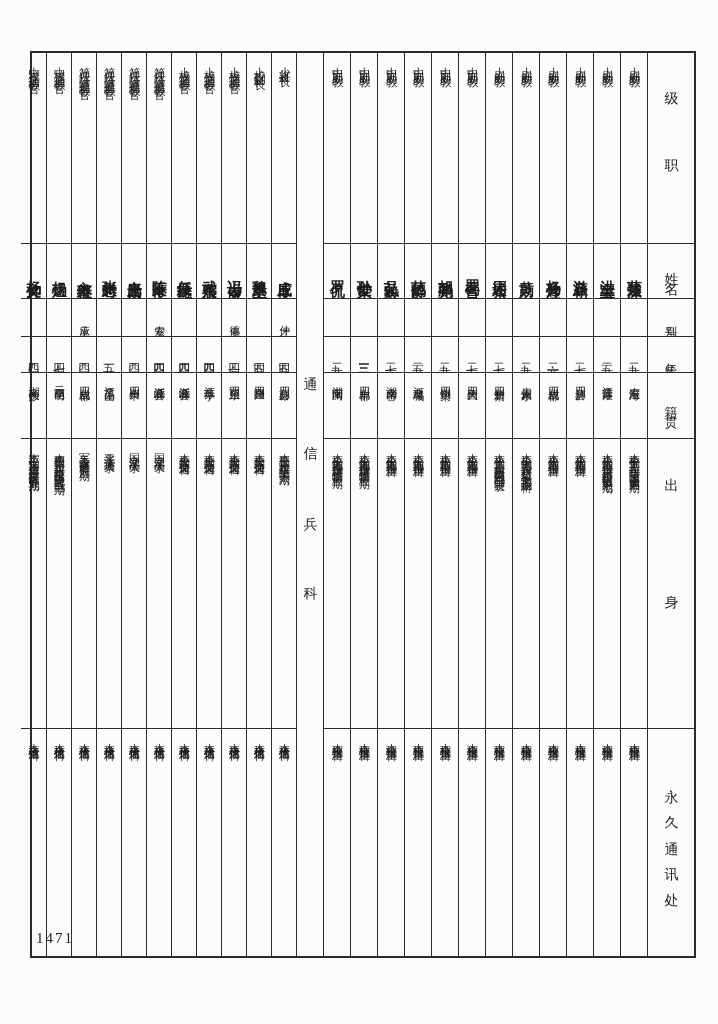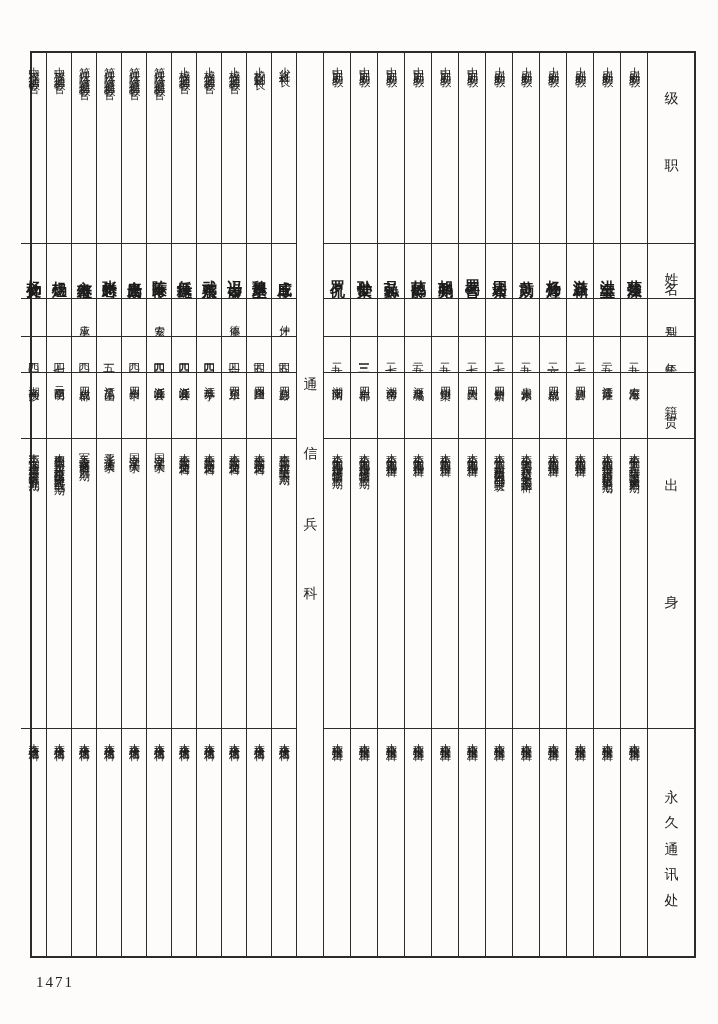--- a/index.html
+++ b/index.html
@@ -59,21 +59,21 @@
   .h-name{font-size:14px;letter-spacing:10px;}
   .h-alias{font-size:12px;letter-spacing:2px;}
   .h-age{font-size:12px;letter-spacing:2px;}
   .h-native{font-size:13px;letter-spacing:10px;}
   .h-origin{font-size:14px;letter-spacing:118px;}
   .h-address{font-size:14px;letter-spacing:26px;}
   
   .col-d .cell{border-bottom:none;align-items:center;padding-top:0;flex:1;}
   .d-label{font-size:14px;letter-spacing:70px;margin:auto;}
   .page-number{
-    position:absolute;left:36px;top:974px;
+    position:absolute;left:36px;top:930px;
     font-size:15px;letter-spacing:2px;color:#222;
     font-family:"Liberation Serif","DejaVu Serif",serif;
   }
 </style>
 </head>
 <body>
 
 <div class="page">
 
   <div class="table" id="cols">

